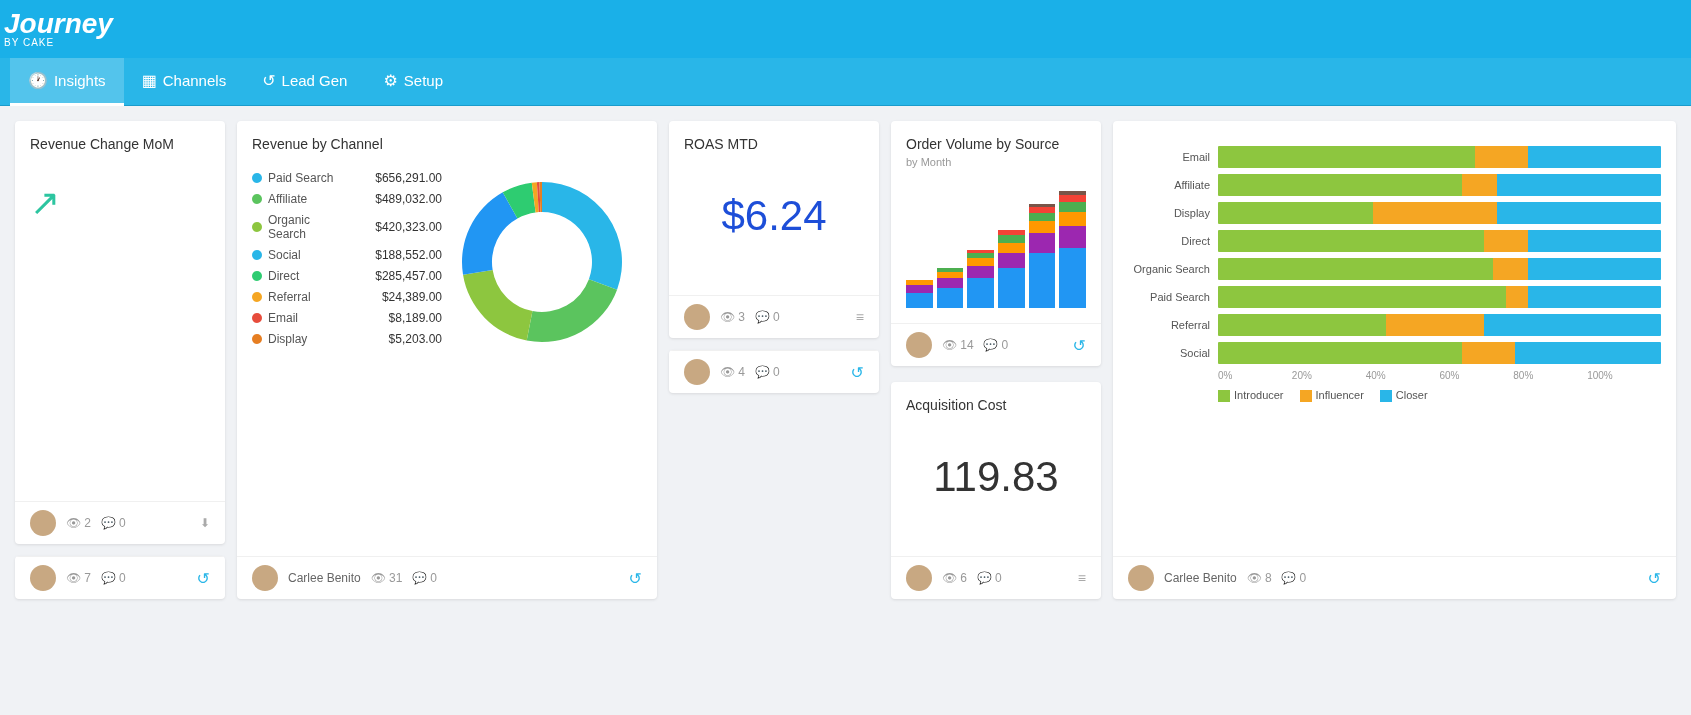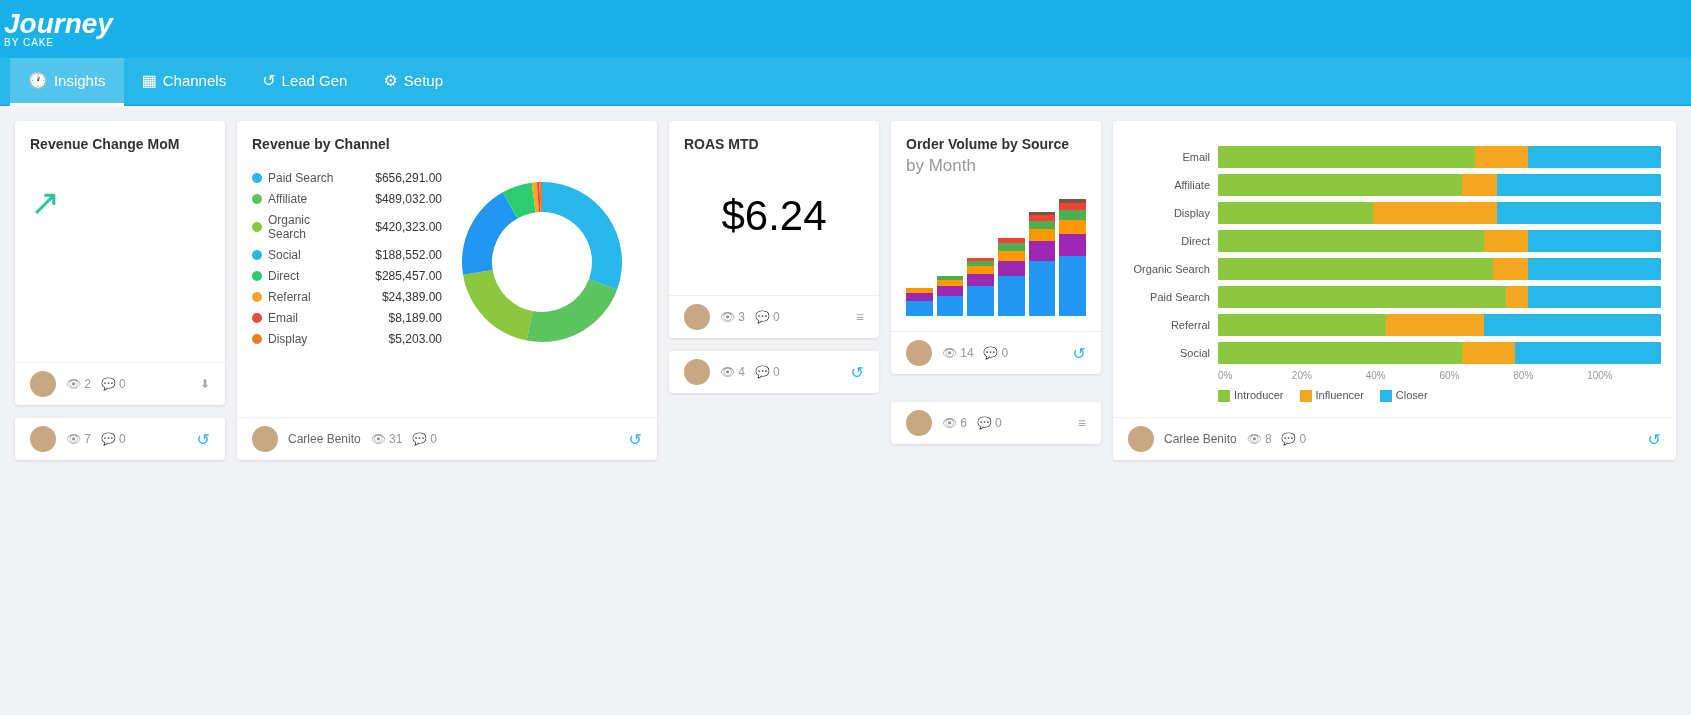--- a/index.html
+++ b/index.html
@@ -71,26 +71,26 @@
       overflow: hidden;
       display: flex;
       flex-direction: column;
     }
     .card-body {
       flex: 1;
       padding: 15px;
     }
     .card-title {
       font-size: 14px;
-      font-weight: 700;
+      font-weight: 400;
       color: #333;
       margin-bottom: 4px;
     }
     .card-subtitle {
-      font-size: 17px;
+      font-size: 11px;
       color: #999;
       margin-bottom: 10px;
     }
     .card-footer {
       border-top: 1px solid #f0f0f0;
       padding: 8px 15px;
       display: flex;
       align-items: center;
       gap: 10px;
       color: #999;
@@ -163,21 +163,21 @@
       flex-shrink: 0;
     }
     .legend-value { margin-left: auto; padding-left: 20px; color: #333; font-weight: 500; }
     .donut-container { width: 200px; height: 200px; flex-shrink: 0; }
 
     
     .col-3 { width: 210px; min-width: 210px; display: flex; flex-direction: column; gap: 12px; }
     .roas-value {
       font-size: 42px;
       font-weight: 300;
-      color: #000000;
+      color: #1d4ed8;
       text-align: center;
       margin: 40px 0;
     }
     .progress-bar-container {
       background: #e0e0e0;
       border-radius: 3px;
       height: 40px;
       margin-top: 20px;
       overflow: hidden;
       position: relative;
@@ -187,21 +187,21 @@
       background: #29b6e8;
       display: flex;
       align-items: center;
       justify-content: center;
       color: white;
       font-weight: 600;
       font-size: 14px;
     }
 
     
-    .col-4 { width: 210px; min-width: 210px; display: flex; flex-direction: column; gap: 27px; }
+    .col-4 { width: 210px; min-width: 210px; display: flex; flex-direction: column; gap: 16px; }
     .stacked-bar-chart {
       display: flex;
       align-items: flex-end;
       height: 130px;
       gap: 4px;
       margin-top: 10px;
     }
     .stacked-bar-group {
       display: flex;
       flex-direction: column-reverse;
@@ -516,20 +516,24 @@
         </span>
         <span class="footer-stat">
           <span>💬</span>
           <span>0</span>
         </span>
         <span class="footer-right icon-refresh">↺</span>
       </div>
     </div>
 
     <div class="card">
+      <div class="card-body">
+        <div class="card-title">Acquisition Cost</div>
+        <div class="acq-cost-value">119.83</div>
+      </div>
       <div class="card-footer">
         <span class="avatar"></span>
         <span class="footer-stat">
           <span>👁</span>
           <span>6</span>
         </span>
         <span class="footer-stat">
           <span>💬</span>
           <span>0</span>
         </span>

